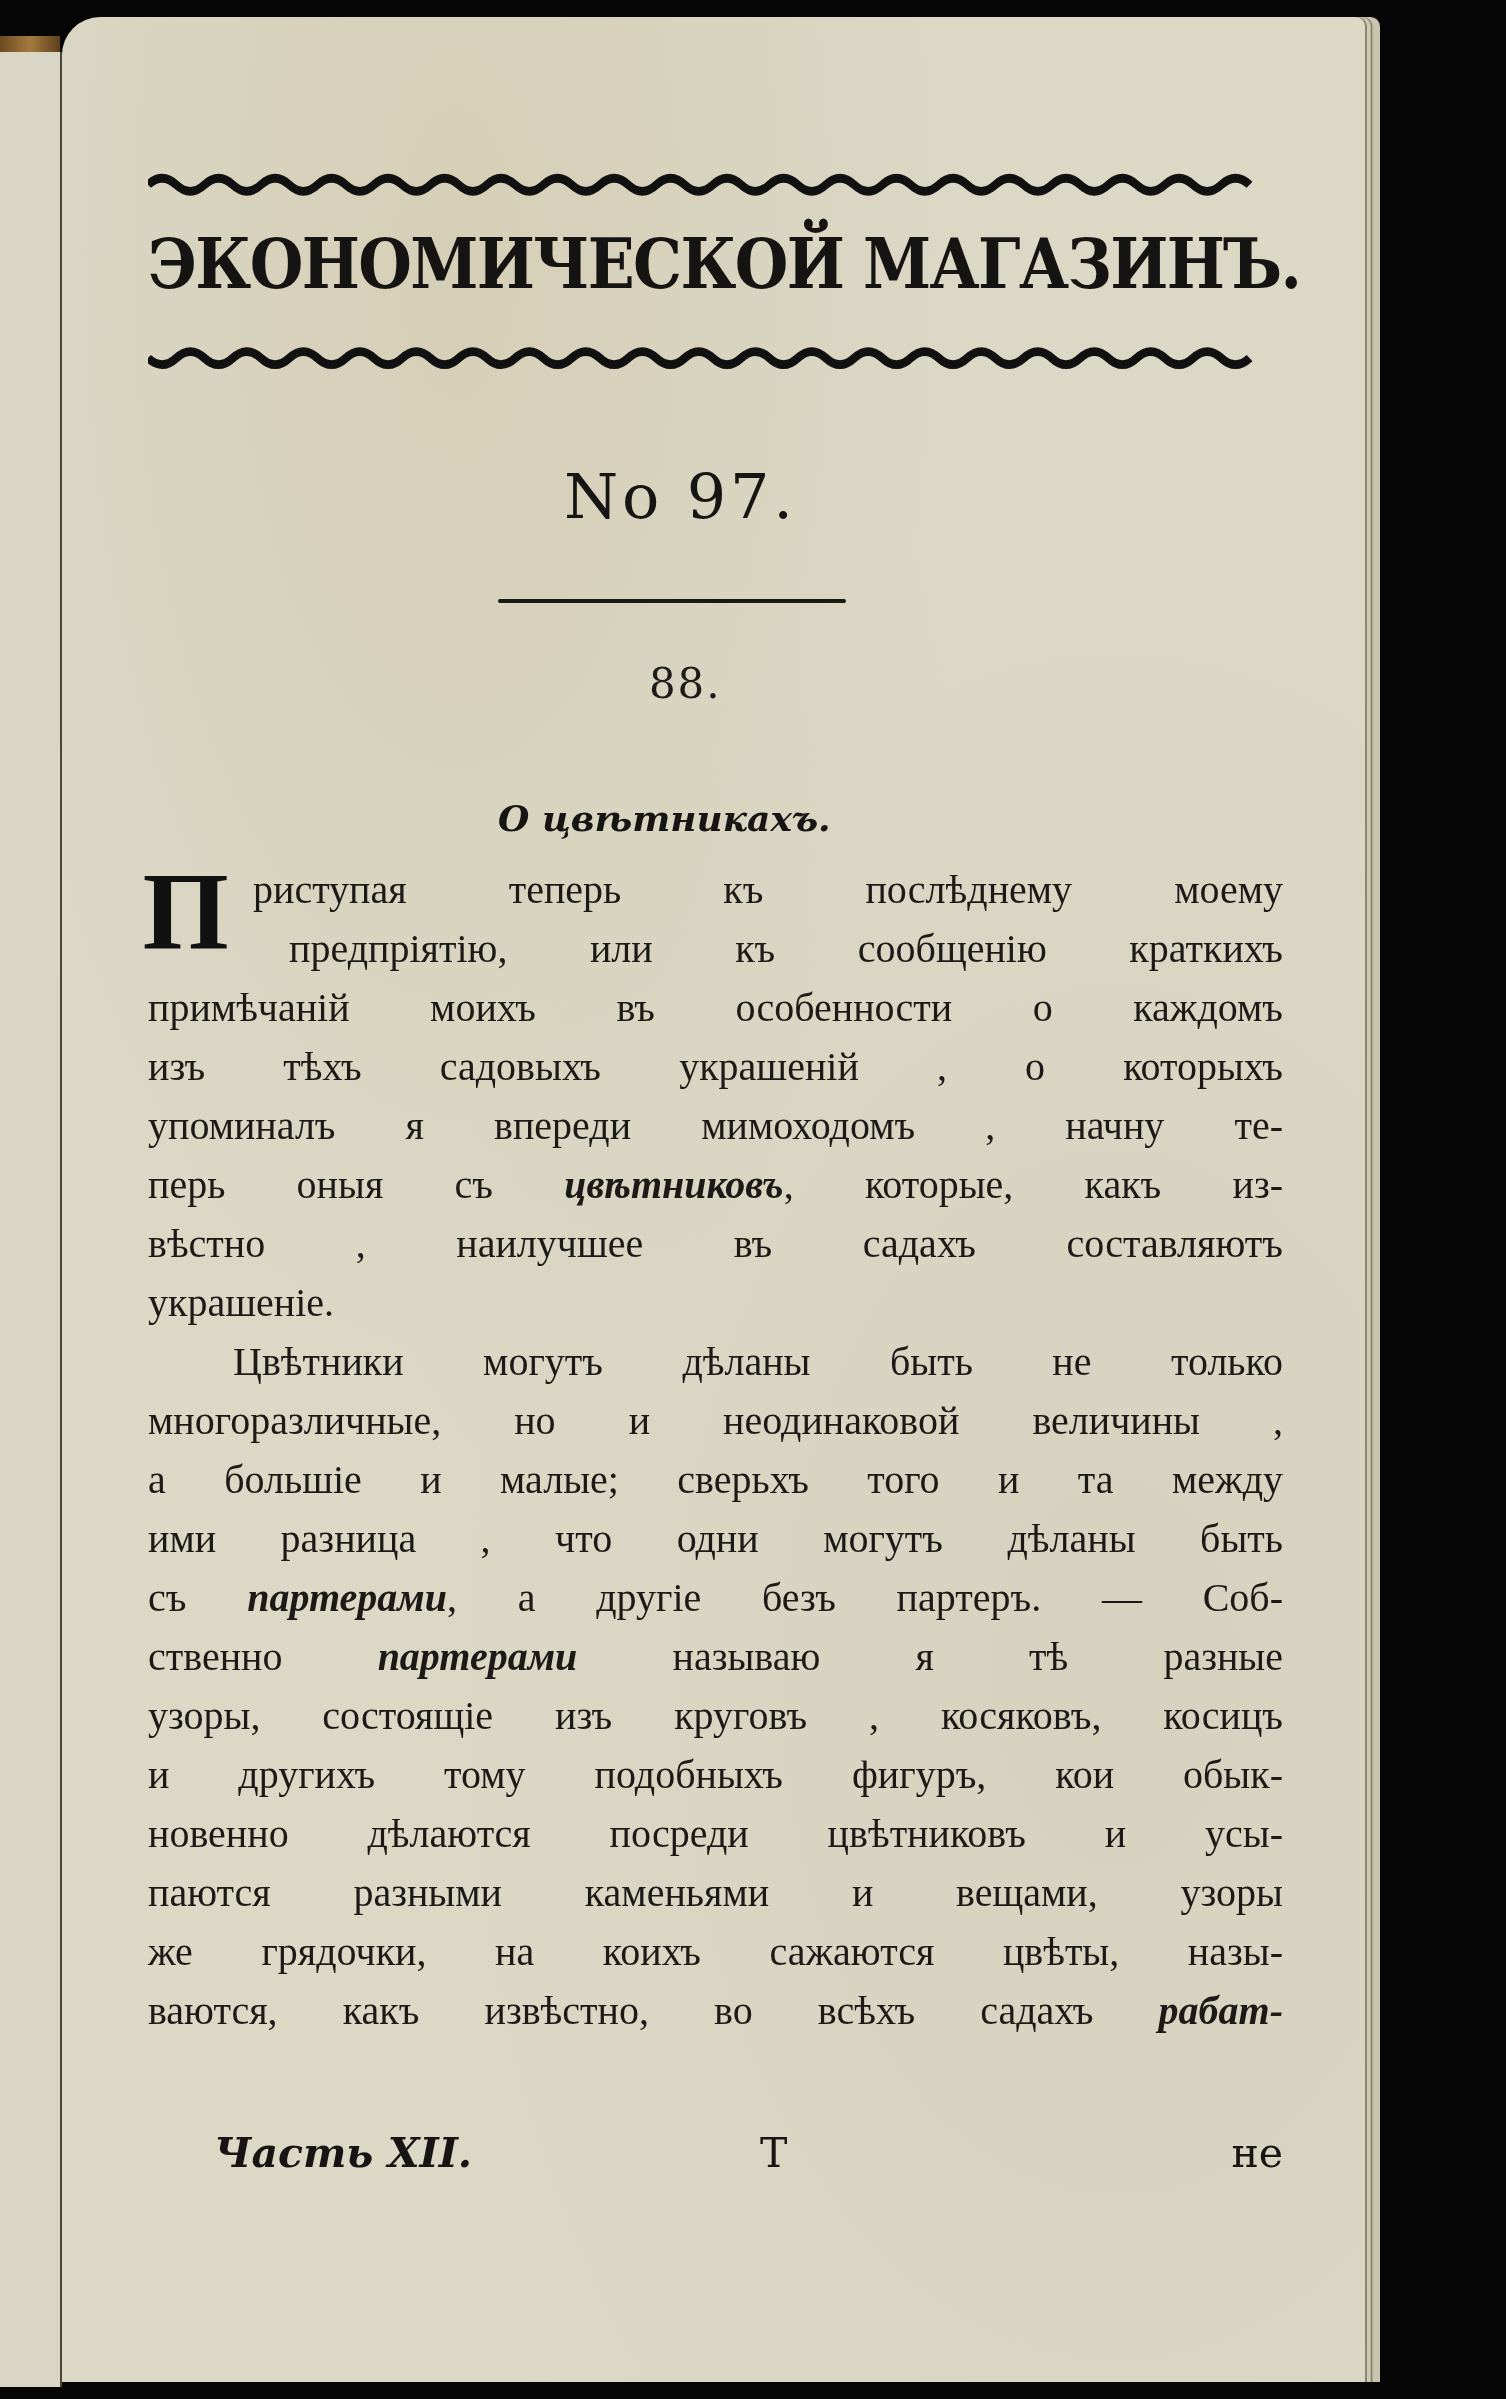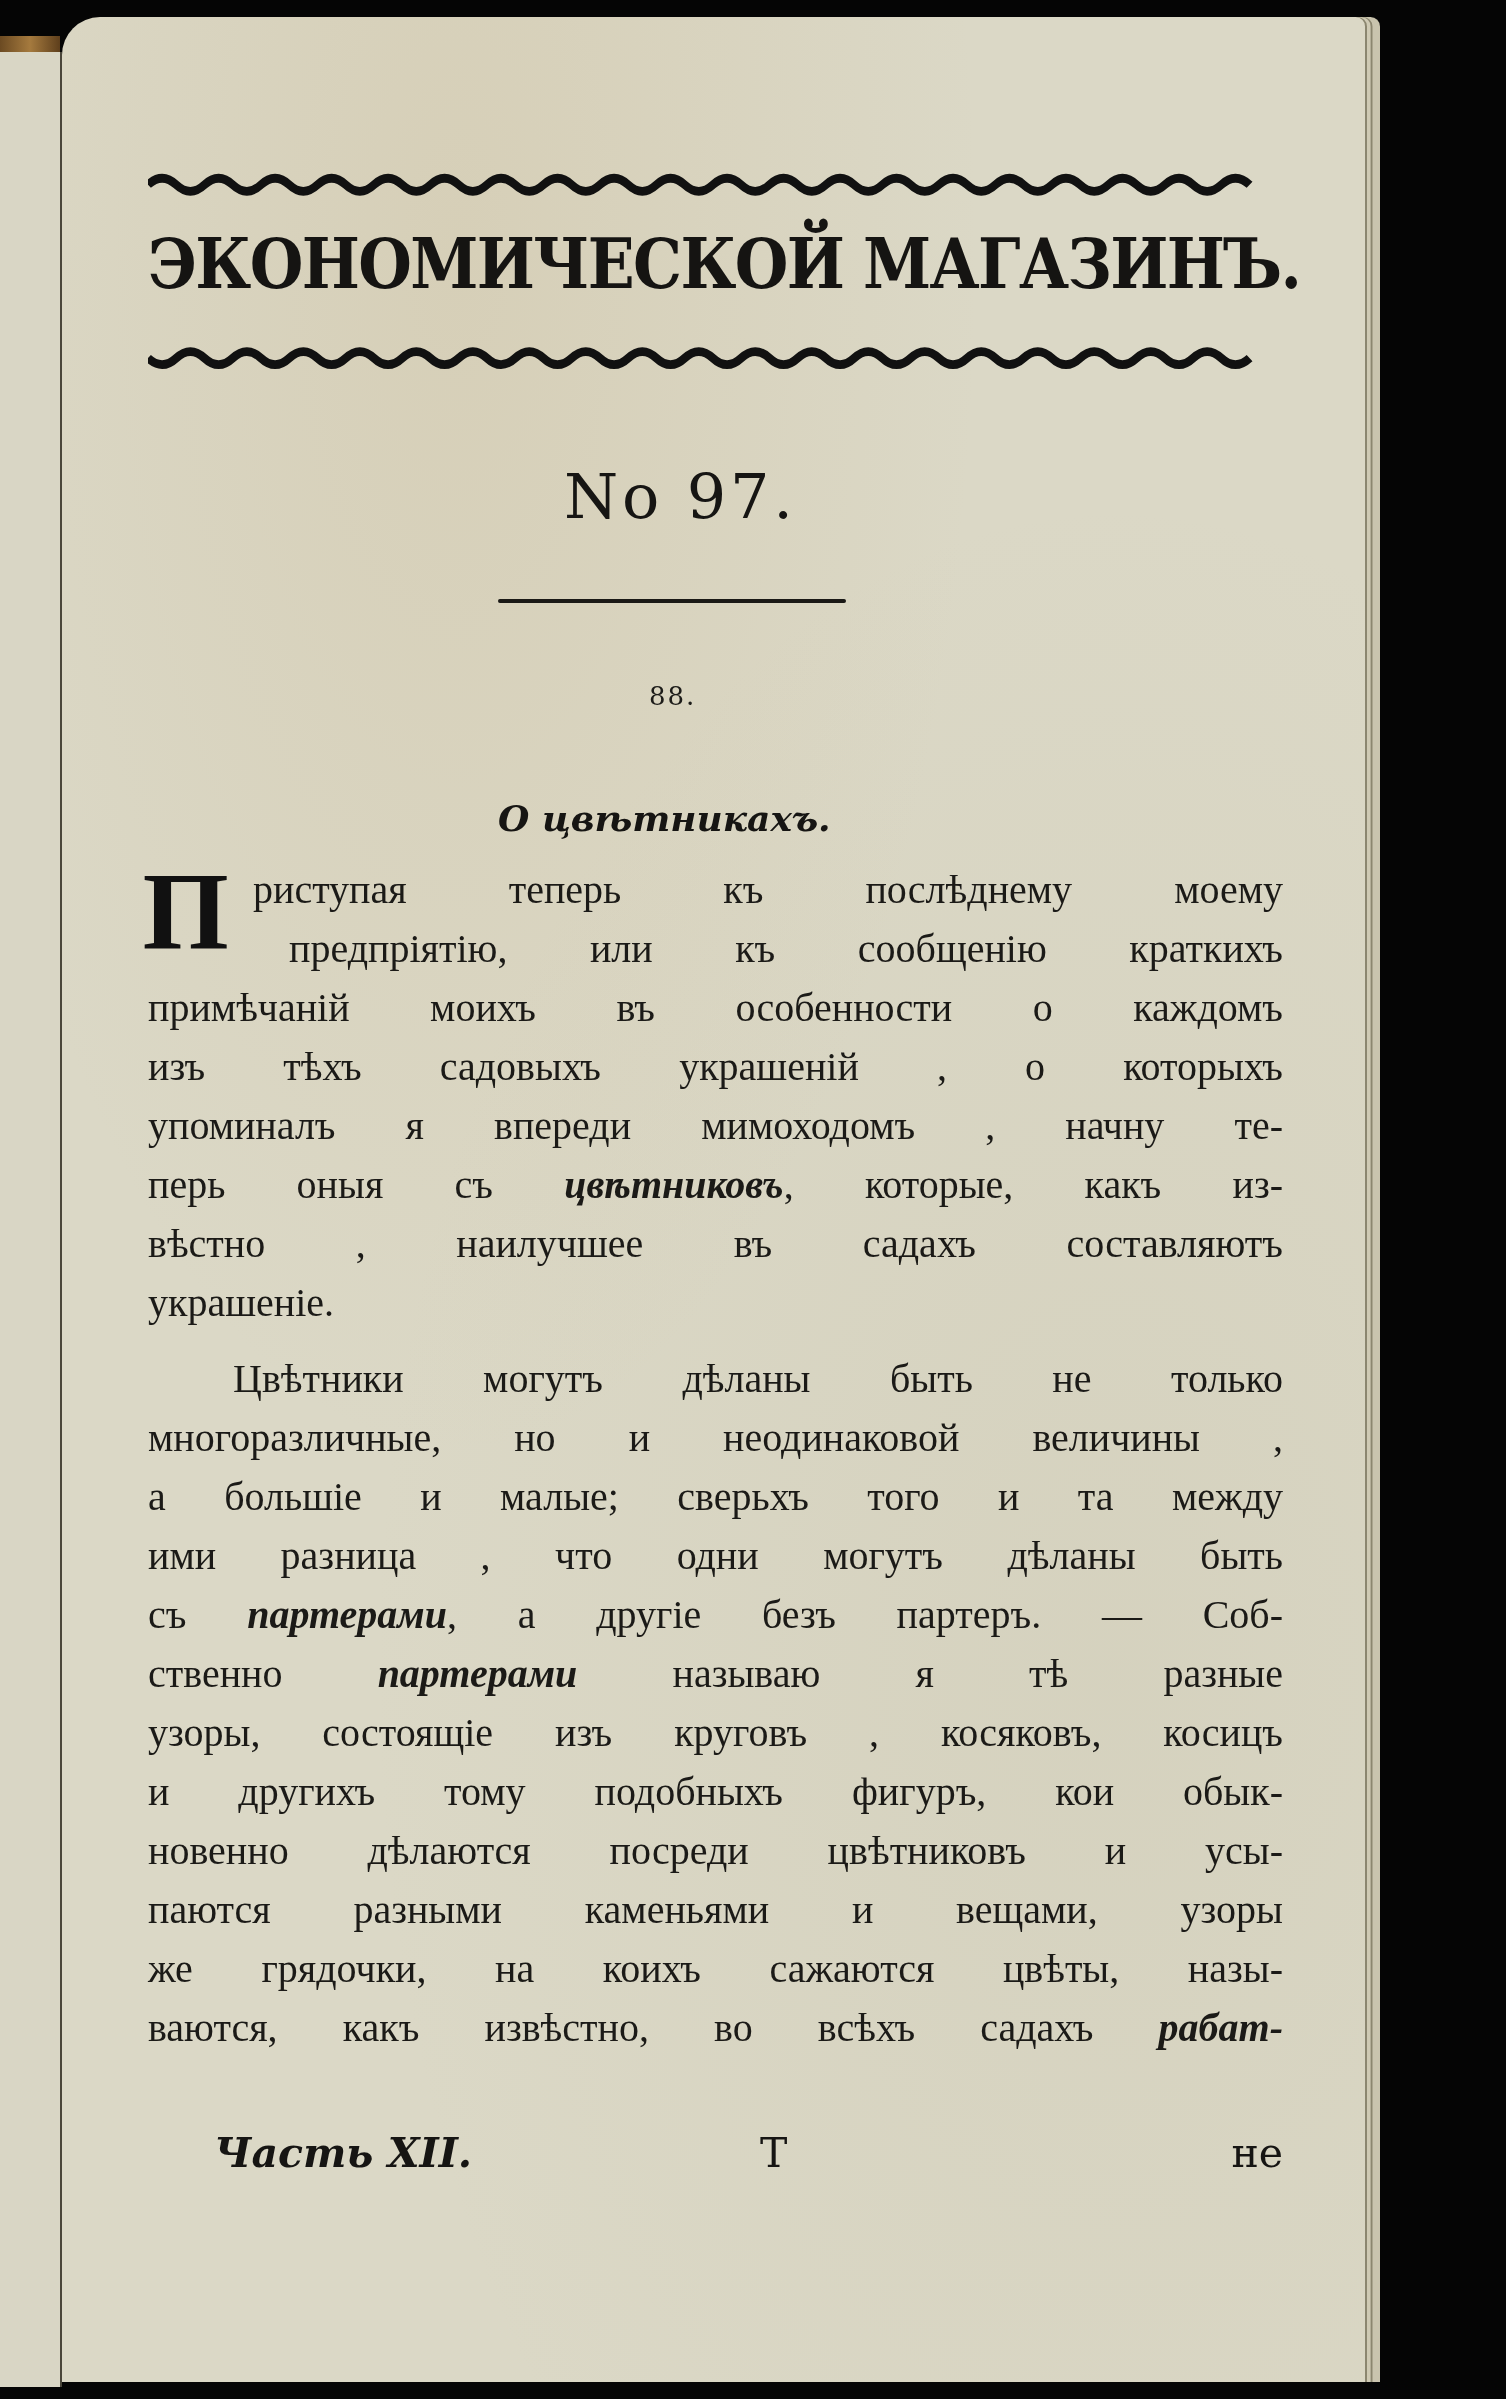--- a/index.html
+++ b/index.html
@@ -43,37 +43,37 @@
   }
   .issue-number {
     position: absolute; left: 461px; top: 443px;
     font-size: 62px; color: #161513; letter-spacing: 3.8px;
   }
   .rule {
     position: absolute; left: 395px; top: 582px; width: 348px; height: 3.8px;
     background: #1a1916; border-radius: 1.9px;
   }
   .section-number {
-    position: absolute; left: 546px; top: 664px;
-    font-size: 26px; color: #1d1c19; letter-spacing: 1.9px;
+    position: absolute; left: 546px; top: 642px;
+    font-size: 42px; color: #1d1c19; letter-spacing: 1.9px;
   }
   .section-title {
     position: absolute; left: 395px; top: 780px;
     font-size: 36px; font-style: italic; font-weight: bold; color: #161513;
   }
   .body-text {
     position: absolute; left: 45px; top: 843px; width: 1135px;
     font-family: "Liberation Serif", serif;
     font-size: 40px; line-height: 59px; color: #1b1a17;
     text-align: justify;
   }
   .body-text p { margin: 0; }
   .line { display: block; text-align: justify; text-align-last: justify; white-space: nowrap; height: 59px; }
   .line.last { text-align-last: left; }
-  .indent { padding-left: 85px; margin-top: 17px; }
+  .indent { padding-left: 85px; }
   .dropcap-indent { padding-left: 105px; }
   .drop-cap {
     position: absolute; left: -5.6px; top: 3.8px;
     font-size: 111px; line-height: 94px; font-weight: bold; color: #111;
   }
   .ital { font-style: italic; font-weight: bold; }
   .footer {
     position: absolute; left: 45px; top: 2072px; width: 1135px; height: 56px;
     font-size: 41px; color: #161513; margin-top: 40px;
   }

